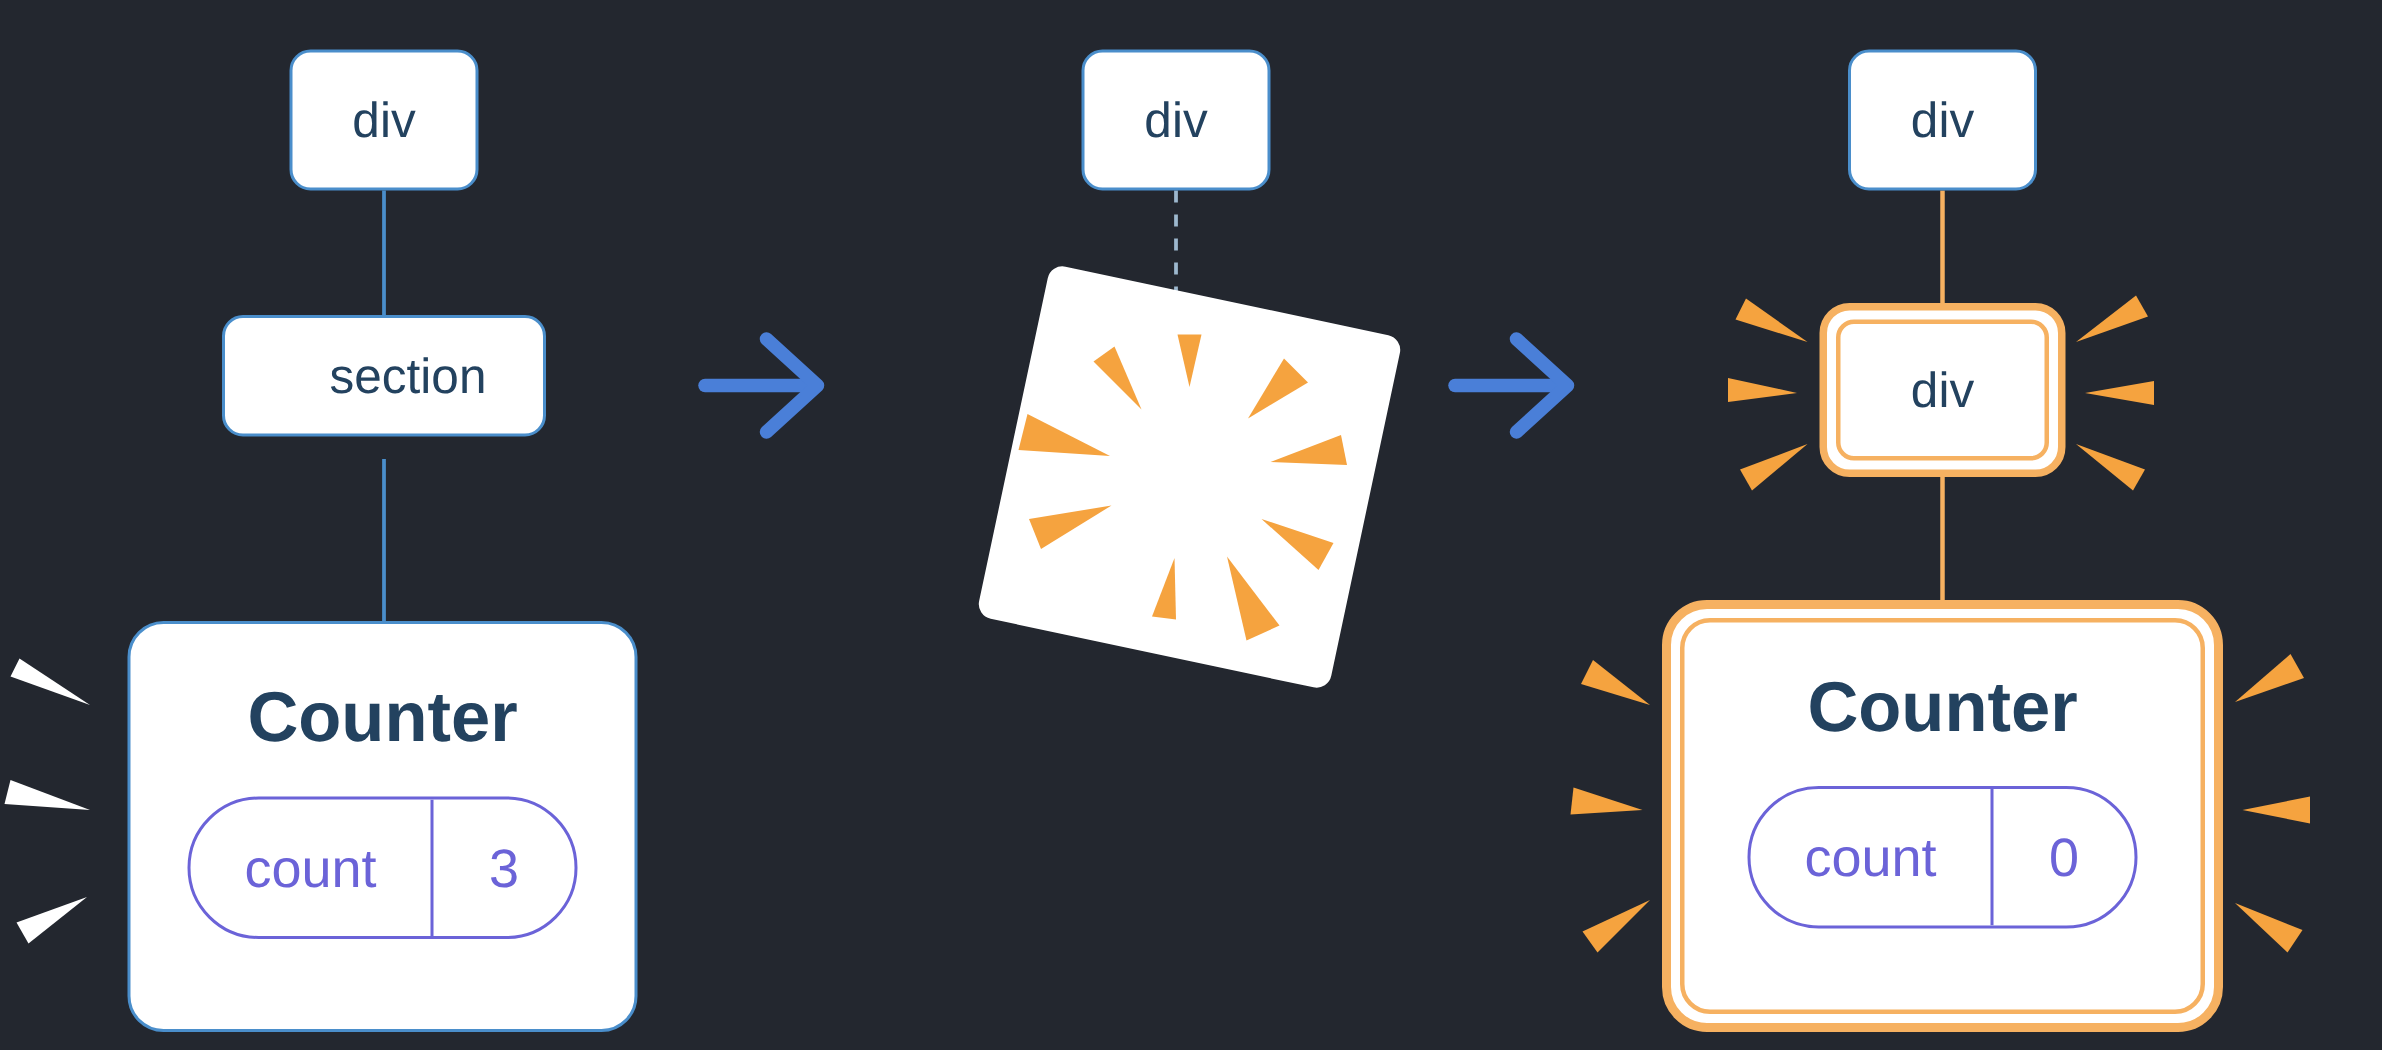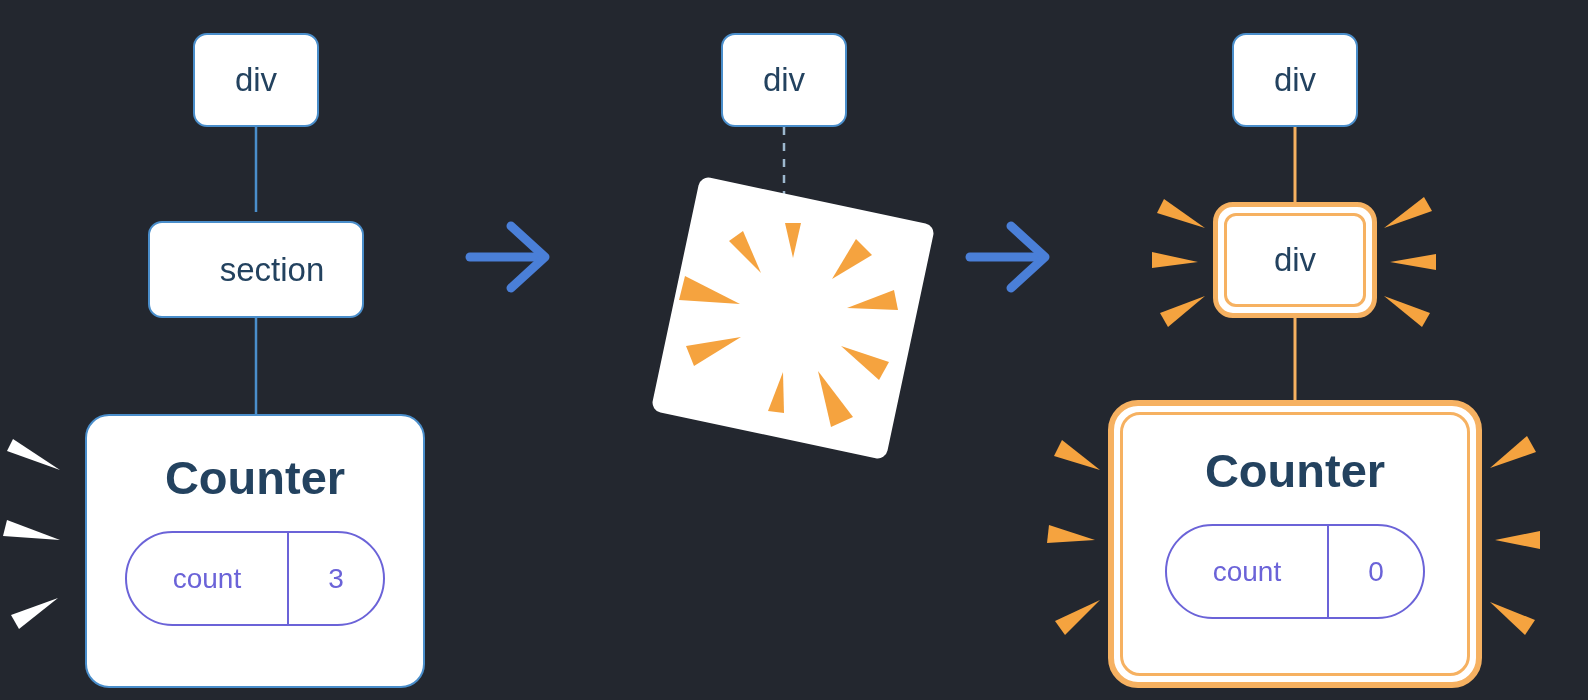--- a/index.html
+++ b/index.html
@@ -19,21 +19,21 @@
   .node {
     position:absolute; box-sizing:border-box;
     background:#ffffff;
     border:2.5px solid #4a8ecb;
     border-radius:14px;
     display:flex; align-items:center; justify-content:center;
     font-size:33px; font-weight:500; color:#23425f;
     z-index:2;
   }
   .node-div-left   { left:193px;  top:33px;  width:126px; height:94px; }
-  .node-section    { left:148px;  top:221px; width:216px; height:97px;padding-left:32px; }
+  .node-section    { left:148px;  top:210px; width:216px; height:81px;padding-left:32px; }
   .node-div-mid    { left:721px;  top:33px;  width:126px; height:94px; }
   .node-div-right  { left:1232px; top:33px;  width:126px; height:94px; }
 
   
   .node-highlight-outer {
     position:absolute; left:1213px; top:202px; width:164px; height:116px;
     box-sizing:border-box; background:#ffffff;
     border:5px solid #f6b161; border-radius:20px;
     padding:6px; display:flex; z-index:2;
   }
@@ -67,21 +67,21 @@
   }
   .counter-right-inner .counter-title { margin-top:28px; }
 
   
   .state-pill {
     box-sizing:border-box;
     margin:26px auto 0;
     width:260px; height:95px;
     border:2.5px solid #6b63d8; border-radius:60px;
     display:flex; align-items:stretch; overflow:hidden;
-    color:#6b63d8; font-size:28px;
+    color:#6b63d8; font-size:36px;
   }
   .state-pill .pill-key {
     flex:1.7; display:flex; align-items:center; justify-content:center;
   }
   .state-pill .pill-val {
     flex:1; display:flex; align-items:center; justify-content:center;
     border-left:2.5px solid #6b63d8;
   }
 
   

